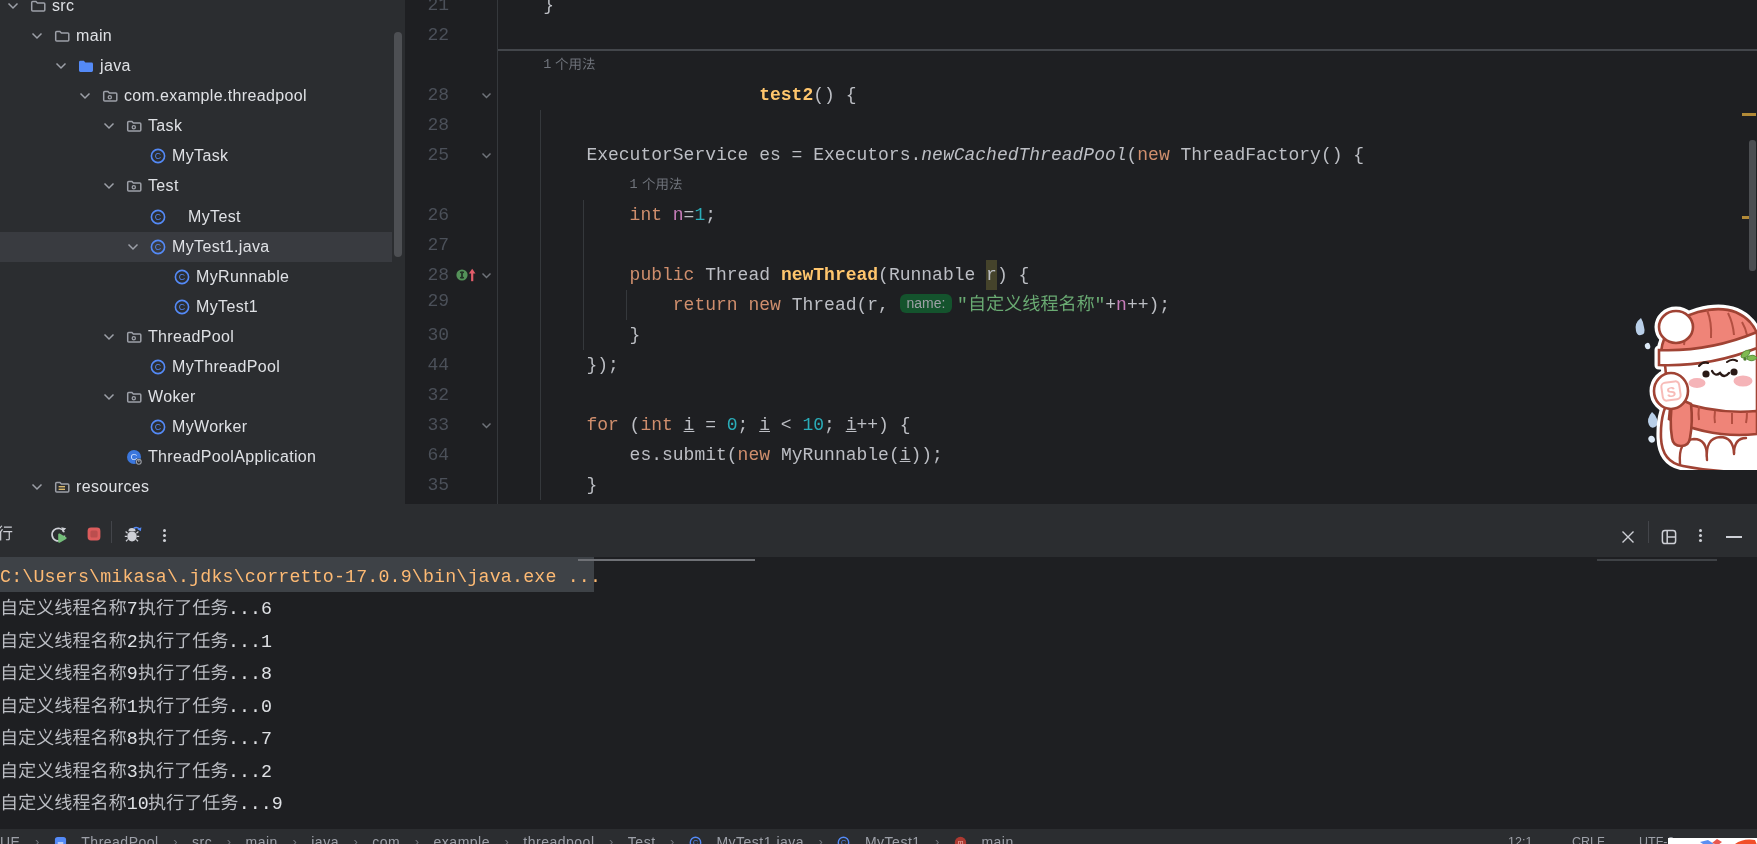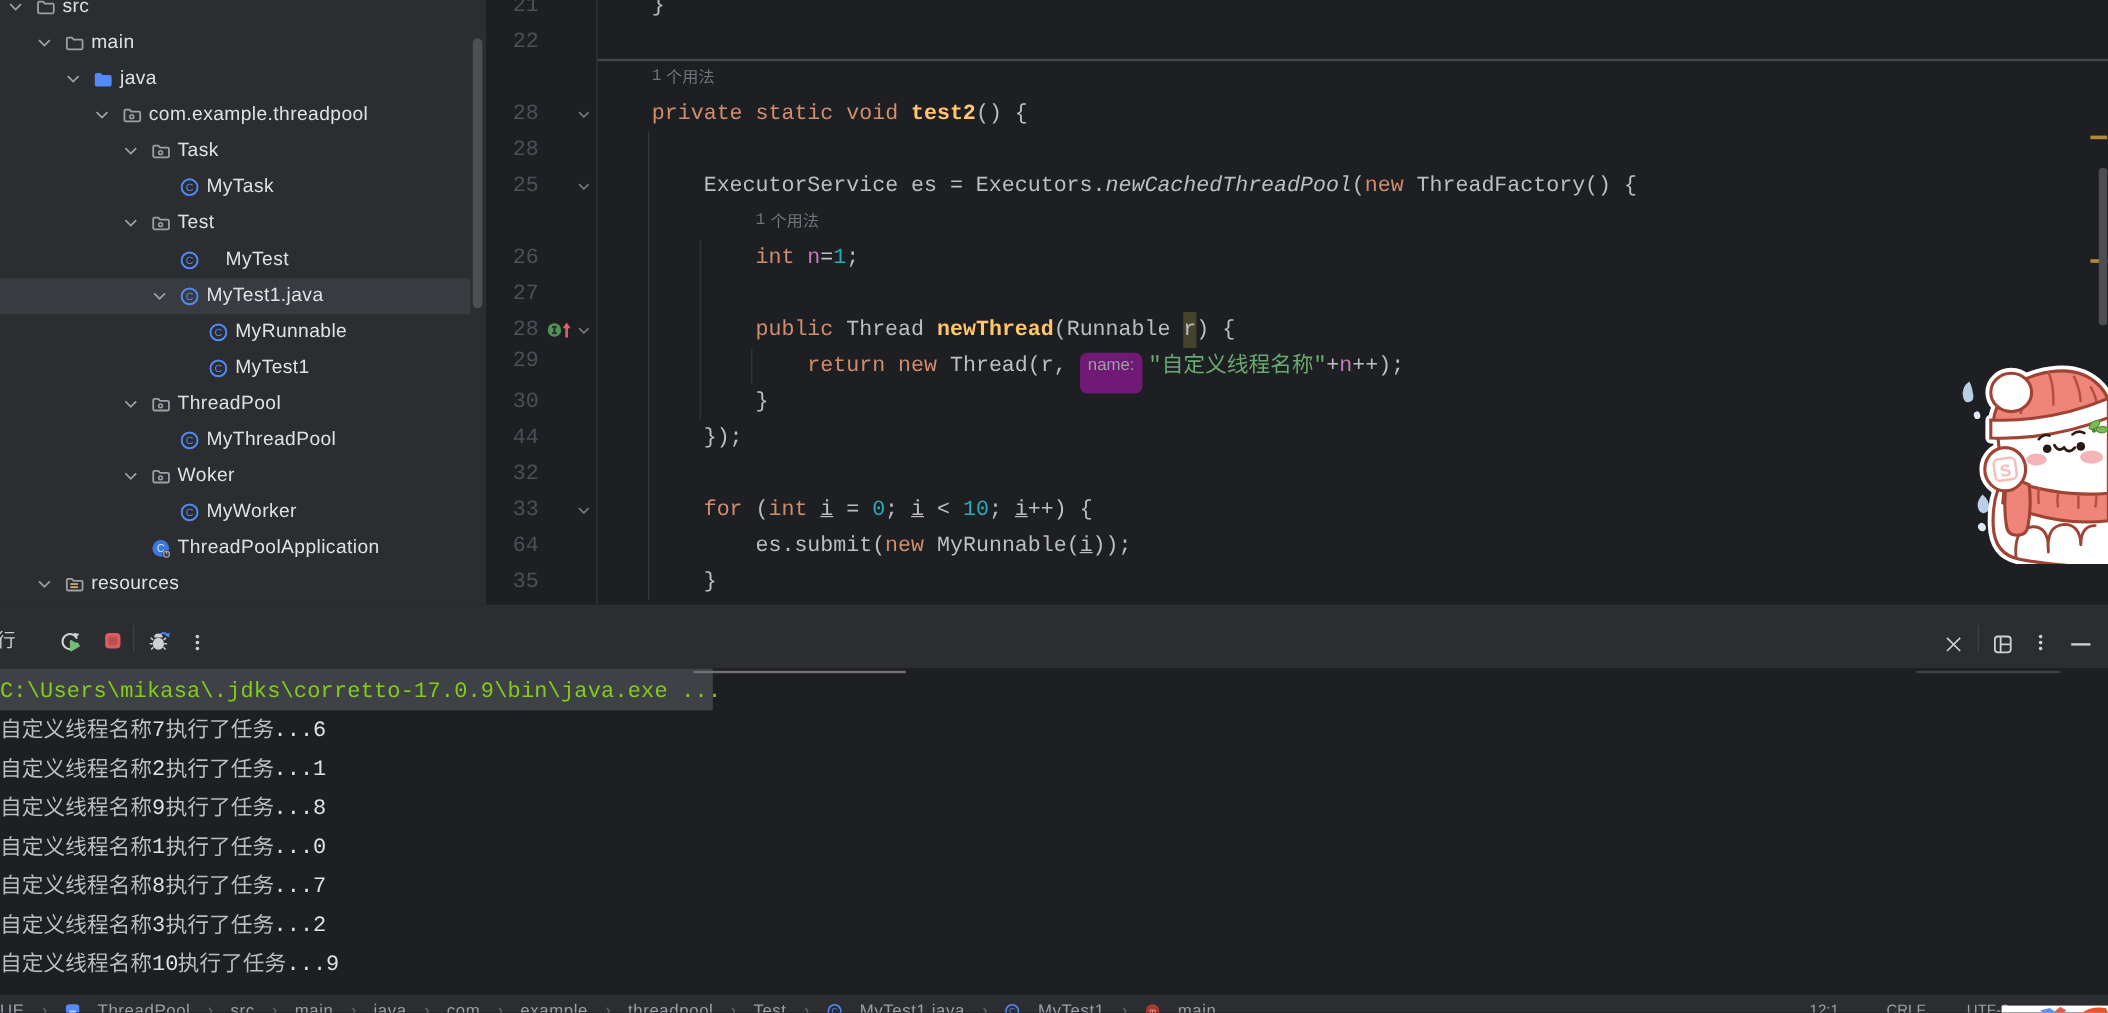--- a/index.html
+++ b/index.html
@@ -16,22 +16,22 @@
 #editor { position:absolute; left:0; top:0; width:1757px; height:504px; background:#1e1f22; }
 .eline { position:absolute; left:0; height:30px; width:1757px;
   font:18px/30px "Liberation Mono", monospace; white-space:pre; }
 .cline { position:absolute; left:0; height:32.5px; width:1400px;
   font:18.3px/32.5px "Liberation Mono", monospace; white-space:pre; }
 .gnum { position:absolute; left:405px; width:44px; height:30px; text-align:right;
   font:18px/30px "Liberation Mono", monospace; color:#4b5059; }
 .fold { position:absolute; left:480px; width:13px; height:13px; }
 .iguide { position:absolute; width:1px; background:#35383c; }
 #msep { position:absolute; left:498px; top:48.5px; width:1259px; height:2px; background:#43464b; }
-.phint { position:absolute; top:4.5px; height:34px; padding:0 7px;
-  background:#701a75; border-radius:6px; font:14px/19px "Liberation Sans", sans-serif; color:#9da0a6; }
+.phint { position:absolute; top:4.5px; height:19px; padding:0 7px;
+  background:#14532d; border-radius:6px; font:14px/19px "Liberation Sans", sans-serif; color:#9da0a6; }
 #runbar { position:absolute; left:0; top:504px; width:1757px; height:53px; background:#2b2d30; }
 .kebab { position:absolute; width:3px; height:3px; background:#ced0d6; border-radius:50%;
   box-shadow:0 5px 0 #ced0d6, 0 10px 0 #ced0d6; }
 #console { position:absolute; left:0; top:557px; width:1757px; height:272px; background:#1e1f22; overflow:hidden; }
 #status { position:absolute; left:0; top:829px; width:1757px; height:15px; background:#2b2d30; overflow:hidden; }
 #bc { position:absolute; left:0; top:5px; display:flex; align-items:flex-start; column-gap:14.5px; }
 .crumb { font-size:14px; letter-spacing:0.5px; color:#9da0a8; white-space:pre; }
 .csep { font-size:13px; color:#6f737a; }
 .bcic { width:13px; height:13px; margin-top:2px; flex:none; }
 .rstat { position:absolute; top:6px; font-size:12.5px; color:#9da0a8; }
@@ -109,21 +109,21 @@
       </div>
       <div style="position:absolute;left:629.6px;top:169.8px;height:30px;">
         <span style="position:absolute;left:0;top:8px;font:13.5px/13.5px 'Liberation Mono', monospace;color:#70747c">1&nbsp;</span>
         <svg style="position:absolute;left:12.0px;top:7.5px;width:40.5px;height:13.5px;fill:#70747c" viewBox="0 0 3000 1000">
           <use href="#g个" x="0"></use>
           <use href="#g用" x="1000"></use>
           <use href="#g法" x="2000"></use>
         </svg>
       </div>
       <div class="eline" style="top:-10.2px"><span style="position:absolute;left:543.2px;top:0;color:#bcbec4;">}</span></div>
-      <div class="eline" style="top:79.8px"><span style="position:absolute;left:543.2px;top:0;color:#cf8e6d;">private&nbsp;static&nbsp;void&nbsp;</span><span style="position:absolute;left:759.2px;top:0;color:#ffc66d;font-weight:bold;">test2</span><span style="position:absolute;left:813.3px;top:0;color:#bcbec4;">()&nbsp;{</span></div>
+      <div class="eline" style="top:79.8px"><span style="position:absolute;left:759.2px;top:0;color:#ffc66d;font-weight:bold;">test2</span><span style="position:absolute;left:813.3px;top:0;color:#bcbec4;">()&nbsp;{</span></div>
       <div class="eline" style="top:139.8px"><span style="position:absolute;left:586.4px;top:0;color:#bcbec4;">ExecutorService&nbsp;es&nbsp;=&nbsp;Executors.</span><span style="position:absolute;left:921.3px;top:0;color:#bcbec4;font-style:italic;">newCachedThreadPool</span><span style="position:absolute;left:1126.5px;top:0;color:#bcbec4;">(</span><span style="position:absolute;left:1137.3px;top:0;color:#cf8e6d;">new</span><span style="position:absolute;left:1169.7px;top:0;color:#bcbec4;">&nbsp;ThreadFactory()&nbsp;{</span></div>
       <div class="eline" style="top:199.8px"><span style="position:absolute;left:629.6px;top:0;color:#cf8e6d;">int</span><span style="position:absolute;left:662.0px;top:0;color:#bcbec4;">&nbsp;</span><span style="position:absolute;left:672.8px;top:0;color:#c77dbb;">n</span><span style="position:absolute;left:683.6px;top:0;color:#bcbec4;">=</span><span style="position:absolute;left:694.4px;top:0;color:#2aacb8;">1</span><span style="position:absolute;left:705.2px;top:0;color:#bcbec4;">;</span></div>
       <div class="eline" style="top:259.8px"><span style="position:absolute;left:629.6px;top:0;color:#cf8e6d;">public</span><span style="position:absolute;left:694.4px;top:0;color:#bcbec4;">&nbsp;Thread&nbsp;</span><span style="position:absolute;left:780.9px;top:0;color:#ffc66d;font-weight:bold;">newThread</span><span style="position:absolute;left:878.1px;top:0;color:#bcbec4;">(Runnable&nbsp;</span><span style="position:absolute;left:986.1px;top:0;color:#bcbec4;background:#45432b">r</span><span style="position:absolute;left:996.9px;top:0;color:#bcbec4;">)&nbsp;{</span></div>
       <div class="eline" style="top:289.8px"><span style="position:absolute;left:672.8px;top:0;color:#cf8e6d;">return</span><span style="position:absolute;left:748.4px;top:0;color:#cf8e6d;">new</span><span style="position:absolute;left:791.7px;top:0;color:#bcbec4;">Thread(r,</span><span class="phint" style="left:899.5px">name:</span><span style="position:absolute;left:957.0px;top:0;color:#6aab73;">"</span><svg style="position:absolute;left:967.8px;top:3.9px;width:126.7px;height:18.1px;fill:#6aab73" viewBox="0 0 7000 1000">
           <use href="#g自" x="0"></use>
           <use href="#g定" x="1000"></use>
           <use href="#g义" x="2000"></use>
           <use href="#g线" x="3000"></use>
           <use href="#g程" x="4000"></use>
           <use href="#g名" x="5000"></use>
@@ -288,21 +288,21 @@
  <rect x="1.4" y="1.4" width="13.2" height="13.2" rx="2.6" fill="none" stroke="#ced0d6" stroke-width="1.5"></rect>
  <path d="M6.2 1.4 V14.6 M6.2 8 H14.6" stroke="#ced0d6" stroke-width="1.5"></path>
 </svg>
 <div class="kebab" style="left:1699px;top:25px"></div>
 <div style="position:absolute;left:1726px;top:32px;width:16px;height:2px;background:#ced0d6"></div>
 </div>
 <div id="console">
       <div style="position:absolute;left:578px;top:1.5px;width:177px;height:2px;background:#6f7176;z-index:3"></div>
       <div style="position:absolute;left:1597px;top:1.5px;width:120px;height:2px;background:#3f4246;z-index:3"></div>
       <div style="position:absolute;left:0;top:-1.5px;width:594px;height:36px;background:#3e4247"></div>
-      <div class="cline" style="top:3.6px;"><span style="position:absolute;left:0;top:0;color:#84cc16;letter-spacing:0.16px">C:\Users\mikasa\.jdks\corretto-17.0.9\bin\java.exe ...</span></div>
+      <div class="cline" style="top:3.6px;"><span style="position:absolute;left:0;top:0;color:#fdba74;letter-spacing:0.16px">C:\Users\mikasa\.jdks\corretto-17.0.9\bin\java.exe ...</span></div>
       <div class="cline" style="top:36.1px"><svg style="position:absolute;left:0.0px;top:5.2px;width:126.7px;height:18.1px;fill:#bcbec4" viewBox="0 0 7000 1000">
           <use href="#g自" x="0"></use>
           <use href="#g定" x="1000"></use>
           <use href="#g义" x="2000"></use>
           <use href="#g线" x="3000"></use>
           <use href="#g程" x="4000"></use>
           <use href="#g名" x="5000"></use>
           <use href="#g称" x="6000"></use>
         </svg><span style="position:absolute;left:126.7px;top:0;color:#dfe1e5;">7</span><svg style="position:absolute;left:137.5px;top:5.2px;width:90.5px;height:18.1px;fill:#bcbec4" viewBox="0 0 5000 1000">
           <use href="#g执" x="0"></use>

